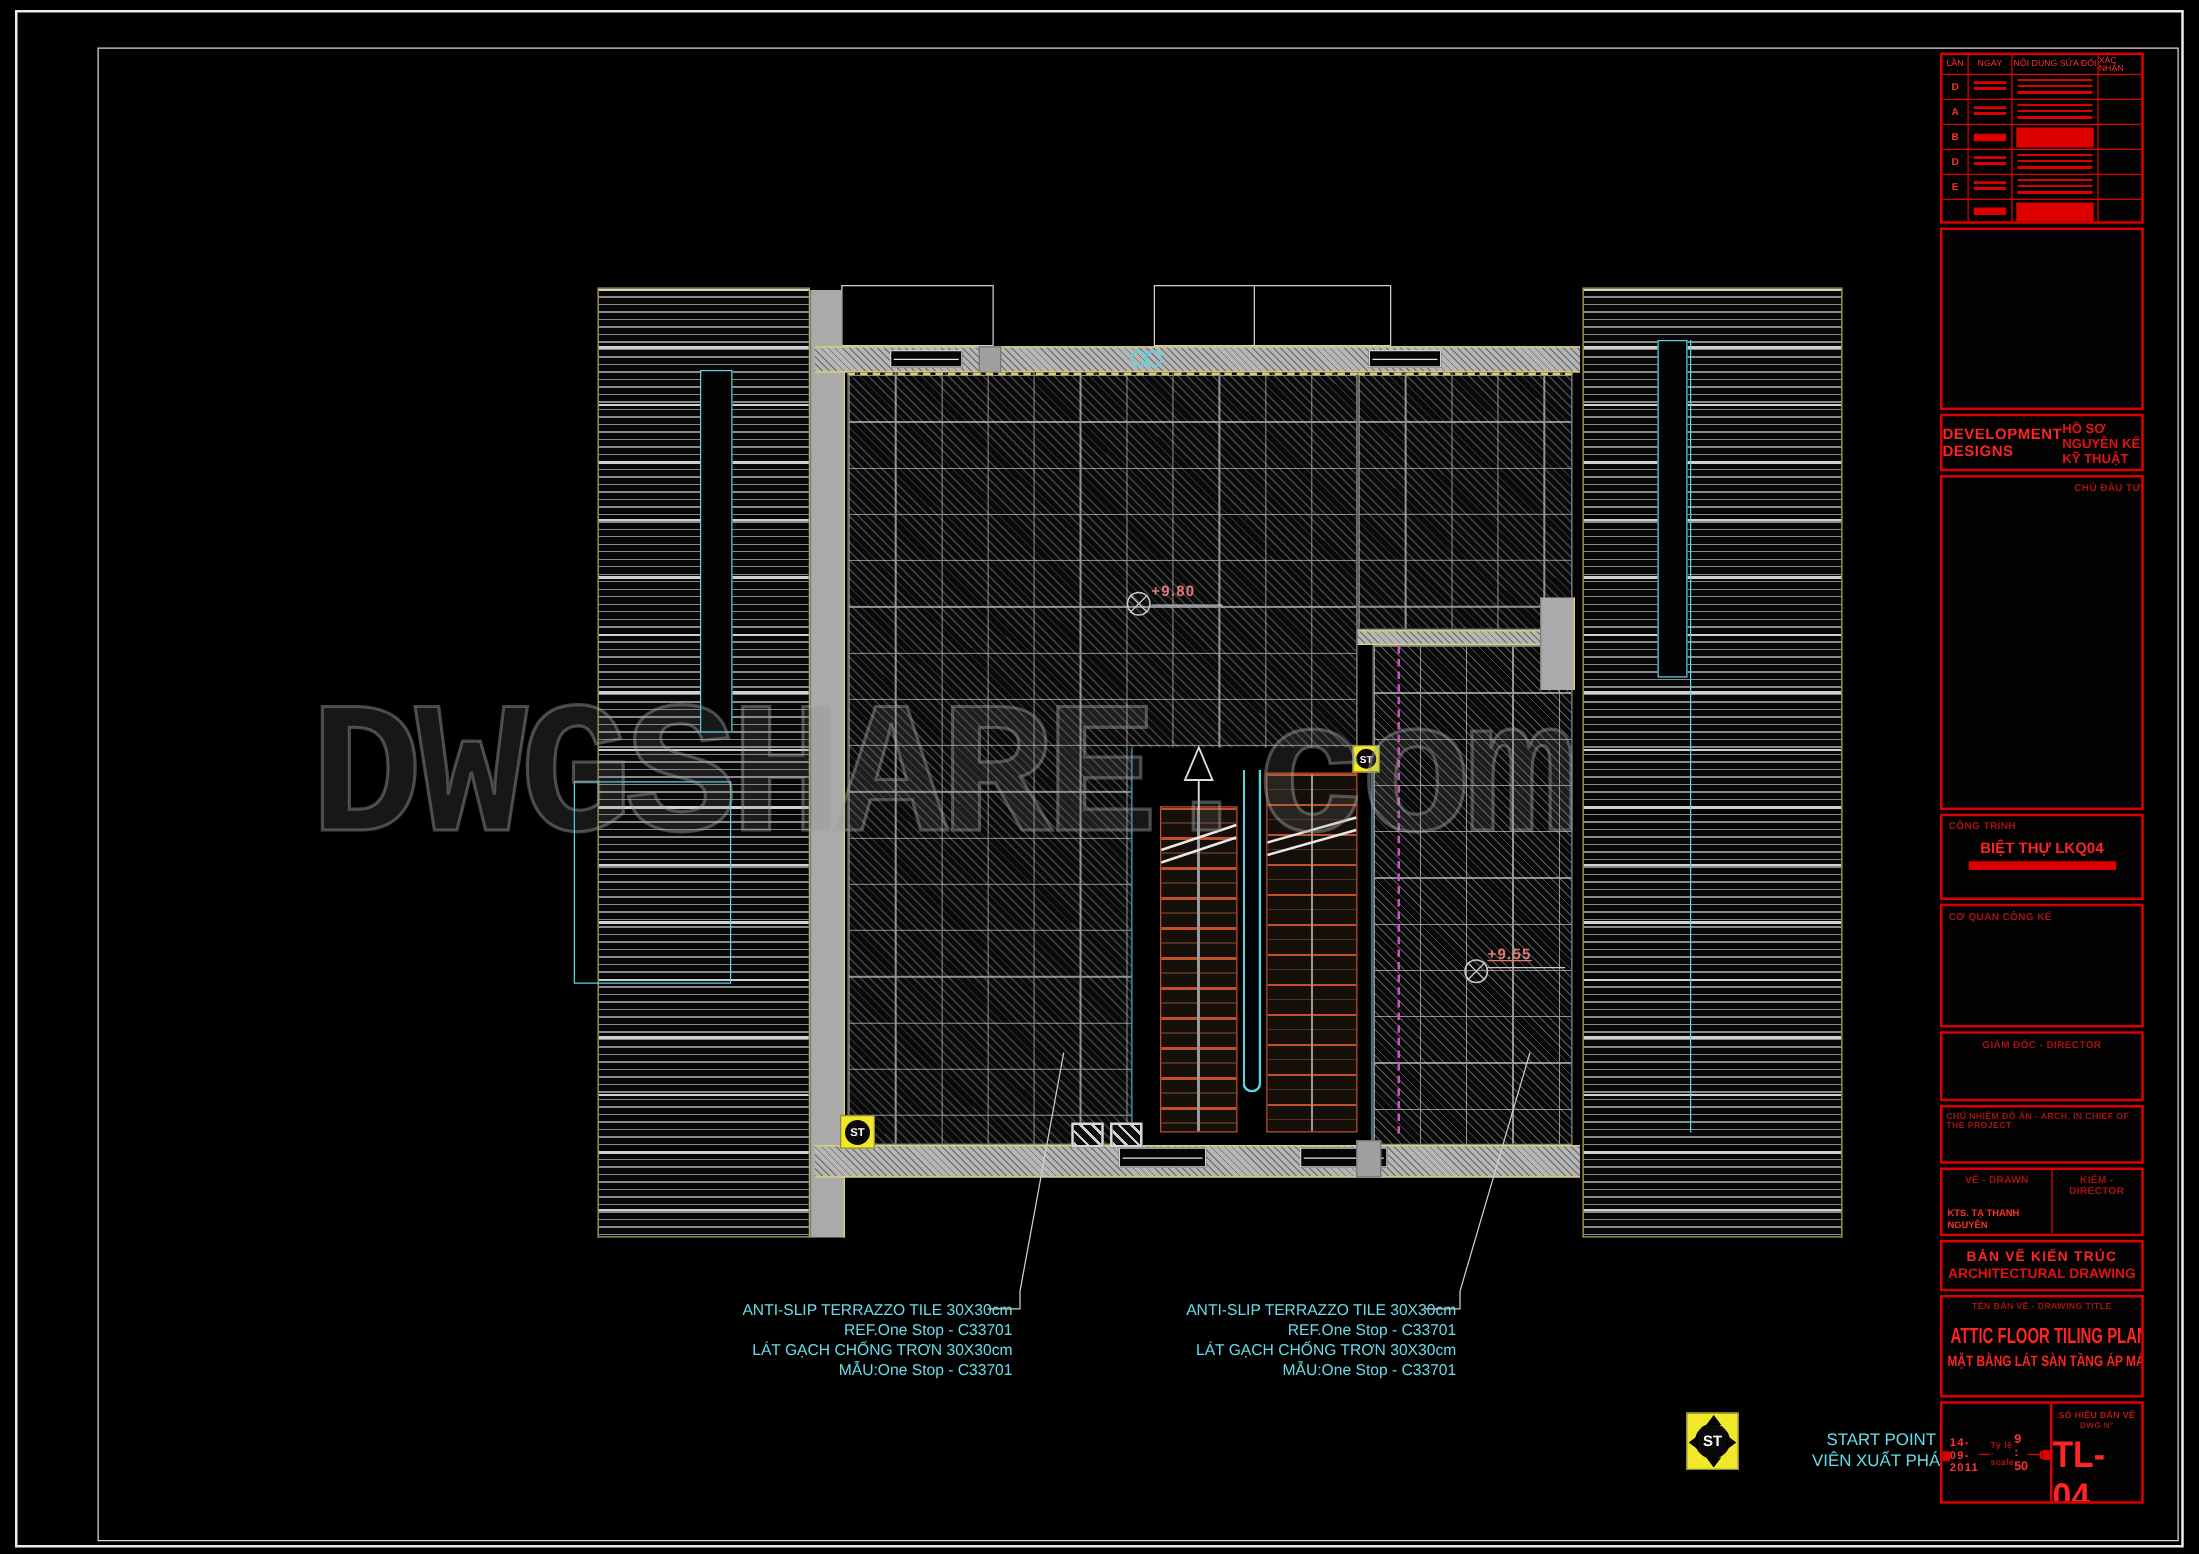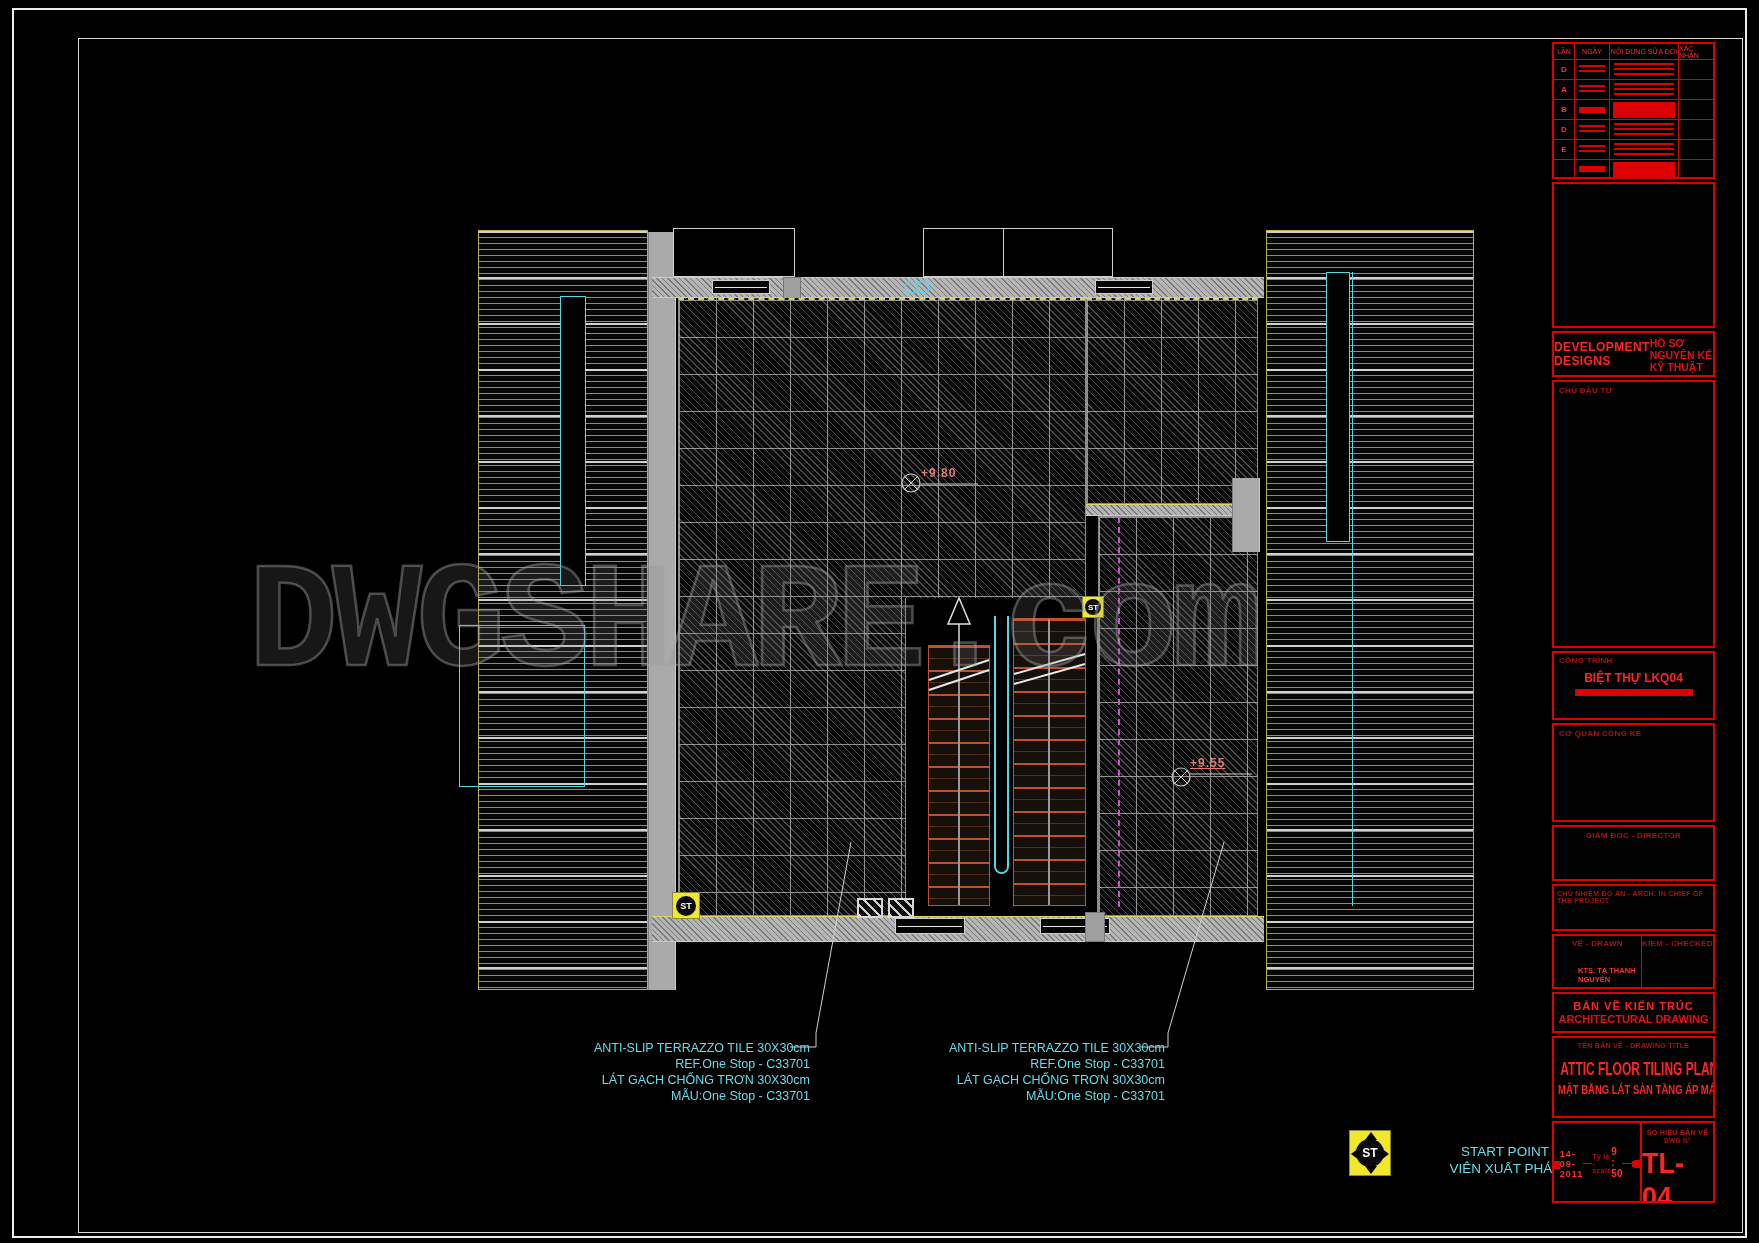--- a/index.html
+++ b/index.html
@@ -241,21 +241,21 @@
 </div>
 
 <div class="abs tb" style="top:182px;height:146px;"></div>
 
 <div class="abs tb" style="top:331px;height:46px;display:flex;flex-direction:row;align-items:center;justify-content:center;">
   <div class="bright" style="font-size:12px;letter-spacing:.4px;">DEVELOPMENT DESIGNS</div>
   <div class="bright" style="font-size:10.5px;color:#e01212;margin-top:2px;">HỒ SƠ NGUYÊN KẾ KỸ THUẬT</div>
 </div>
 
 <div class="abs tb" style="top:380px;height:268px;">
-  <div class="lab" style="margin:4px 16px 0 5px;">CHỦ ĐẦU TƯ</div>
+  <div class="lab" style="margin:4px 0 0 5px;text-align:right;">CHỦ ĐẦU TƯ</div>
 </div>
 
 <div class="abs tb" style="top:651px;height:69px;">
   <div class="lab" style="margin:3px 0 0 5px;">CÔNG TRÌNH</div>
   <div class="bright" style="font-size:12px;text-align:center;margin-top:6px;">BIỆT THỰ LKQ04</div>
   <div class="redbar" style="width:118px;height:7px;margin:4px auto 0;"></div>
 </div>
 
 <div class="abs tb" style="top:723px;height:99px;">
   <div class="lab" style="margin:4px 0 0 5px;">CƠ QUAN CÔNG KẾ</div>
@@ -265,24 +265,24 @@
   <div class="lab" style="text-align:center;margin-top:4px;">GIÁM ĐỐC - DIRECTOR</div>
 </div>
 
 <div class="abs tb" style="top:884px;height:47px;">
   <div class="lab" style="margin:4px 3px 0 3px;font-size:7px;">CHỦ NHIỆM ĐỒ ÁN - ARCH. IN CHIEF OF THE PROJECT</div>
 </div>
 
 <div class="abs tb" style="top:934px;height:55px;display:flex;">
   <div style="width:55%;border-right:1px solid #dd0000;position:relative;">
     <div class="lab" style="text-align:center;margin-top:3px;">VẼ - DRAWN</div>
-    <div style="position:absolute;bottom:3px;left:4px;color:#ff3030;font-size:7.5px;font-weight:bold;margin-left:20px;">KTS. TẠ THANH NGUYÊN</div>
+    <div style="position:absolute;bottom:3px;left:4px;color:#ff3030;font-size:7.5px;font-weight:bold;">KTS. TẠ THANH NGUYÊN</div>
   </div>
   <div style="width:45%;">
-    <div class="lab" style="text-align:center;margin-top:3px;">KIỂM - CHECKED</div>
+    <div class="lab" style="text-align:center;margin-top:3px;">KIỂM - DIRECTOR</div>
   </div>
 </div>
 
 <div class="abs tb" style="top:992px;height:41px;display:flex;flex-direction:column;align-items:center;justify-content:center;">
   <div class="bright" style="font-size:11px;letter-spacing:1px;">BẢN VẼ KIẾN TRÚC</div>
   <div class="bright" style="font-size:11px;color:#e01212;margin-top:1px;">ARCHITECTURAL DRAWING</div>
 </div>
 
 <div class="abs tb" style="top:1036px;height:82px;">
   <div class="lab" style="text-align:center;margin-top:4px;font-size:7px;">TÊN BẢN VẼ - DRAWING TITLE</div>

